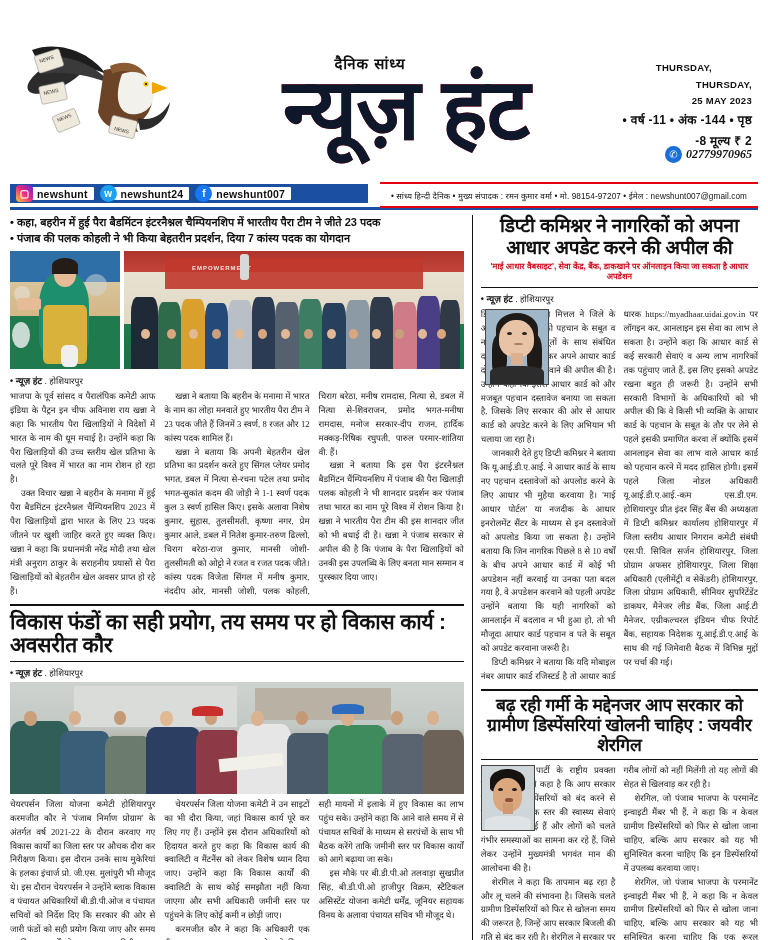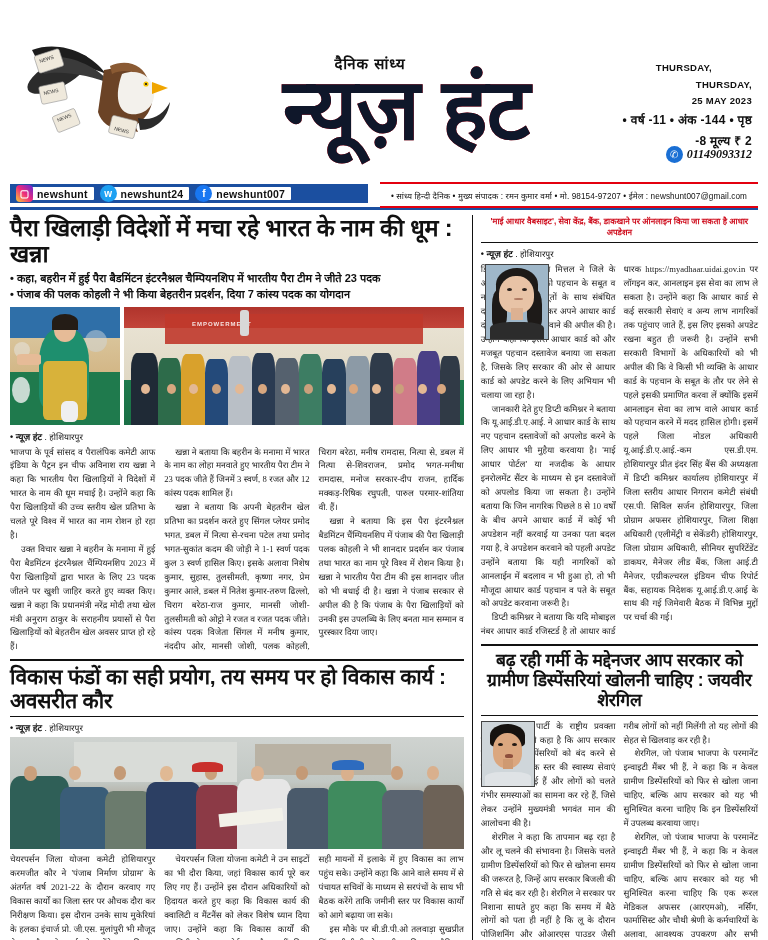--- a/index.html
+++ b/index.html
@@ -177,42 +177,41 @@
       <span class="city">THURSDAY,</span>
       <span>THURSDAY,</span><br>
       <span>25 MAY 2023</span><br>
       <span class="issue">• वर्ष -11  • अंक -144  • पृष्ठ</span><br>
       <span class="issue">-8 मूल्य ₹ 2</span>
     </div>
 
 
     <div class="phone-wrap">
       <span class="phone-ico">✆</span>
-      <span class="phone-num">01149093312</span>
+      <span class="phone-num">02779970965</span>
     </div>
   </div>
 
   <div class="socialbar">
     <div class="social-left">
       <span class="sico ig">▢</span>
       <span class="chip">newshunt</span>
       <span class="sico tw">w</span>
       <span class="chip">newshunt24</span>
       <span class="sico fb">f</span>
       <span class="chip">newshunt007</span>
     </div>
     <div class="social-right">• सांध्य हिन्दी दैनिक • मुख्य संपादक : रमन कुमार वर्मा • मो. 98154-97207 • ईमेल : newshunt007@gmail.com</div>
   </div>
   <div class="rule-blue"></div>
 
   <div class="content">
 
     <div class="left-pane">
 
-      <h1 class="head">पैरा खिलाड़ी विदेशों में मचा रहे भारत के नाम की धूम : खन्ना</h1>
       <ul class="sublist">
         <li>कहा, बहरीन में हुई पैरा बैडमिंटन इंटरनैश्नल चैम्पियनशिप में भारतीय पैरा टीम ने जीते 23 पदक</li>
         <li>पंजाब की पलक कोहली ने भी किया बेहतरीन प्रदर्शन, दिया 7 कांस्य पदक का योगदान</li>
       </ul>
 
       <div class="photorow">
         <div class="photo ph-player">
           <div class="court"></div>
           <div class="bokeh" style="left:4%;top:30%;width:16px;height:16px;background:#e8e8e8;"></div>
           <div class="bokeh" style="left:68%;top:20%;width:22px;height:22px;background:#cfd8dc;"></div>
@@ -325,20 +324,21 @@
         <p>चेयरपर्सन जिला योजना कमेटी ने उन साइटों का भी दौरा किया, जहां विकास कार्य पूरे कर लिए गए हैं। उन्होंने इस दौरान अधिकारियों को हिदायत करते हुए कहा कि विकास कार्य की क्वालिटी व मैंटनैंस को लेकर विशेष ध्यान दिया जाए। उन्होंने कहा कि विकास कार्यों की क्वालिटी के साथ कोई समझौता नहीं किया जाएगा और सभी अधिकारी जमीनी स्तर पर पहुंचने के लिए कोई कमी न छोड़ी जाए।</p>
         <p>करमजीत कौर ने कहा कि अधिकारी एक टीम बन कर एकजुटता व तालमेल से विकास कार्यों को अमलीजामा पहनाएं ताकि लोगों तक सही मायनों में इलाके में हुए विकास का लाभ पहुंच सके। उन्होंने कहा कि आने वाले समय में से पंचायत सचिवों के माध्यम से सरपंचों के साथ भी बैठक करेंगे ताकि जमीनी स्तर पर विकास कार्यों को आगे बढ़ाया जा सके।</p>
         <p>इस मौके पर बी.डी.पी.ओ तलवाड़ा सुखप्रीत सिंह, बी.डी.पी.ओ हाजीपुर विक्रम, स्टैटिकल असिस्टेंट योजना कमेटी धर्मेंद्र, जूनियर सहायक विनय के अलावा पंचायत सचिव भी मौजूद थे।</p>
       </div>
     </div>
 
     <div class="vrule"></div>
 
     <div class="right-pane">
 
+      <h1 class="head sm">डिप्टी कमिश्नर ने नागरिकों को अपना आधार अपडेट करने की अपील की</h1>
       <div class="redline">'माई आधार वैबसाइट', सेवा केंद्र, बैंक, डाकखाने पर ऑनलाइन किया जा सकता है आधार अपडेशन</div>
       <hr class="hr-thin">
 
       <div class="byline">
         <span>• न्यूज़ हंट</span>
         <span class="loc">. होशियारपुर</span>
       </div>
 
       <div class="body-txt cols2-r flow">
         <div class="portrait float-portrait pw">

